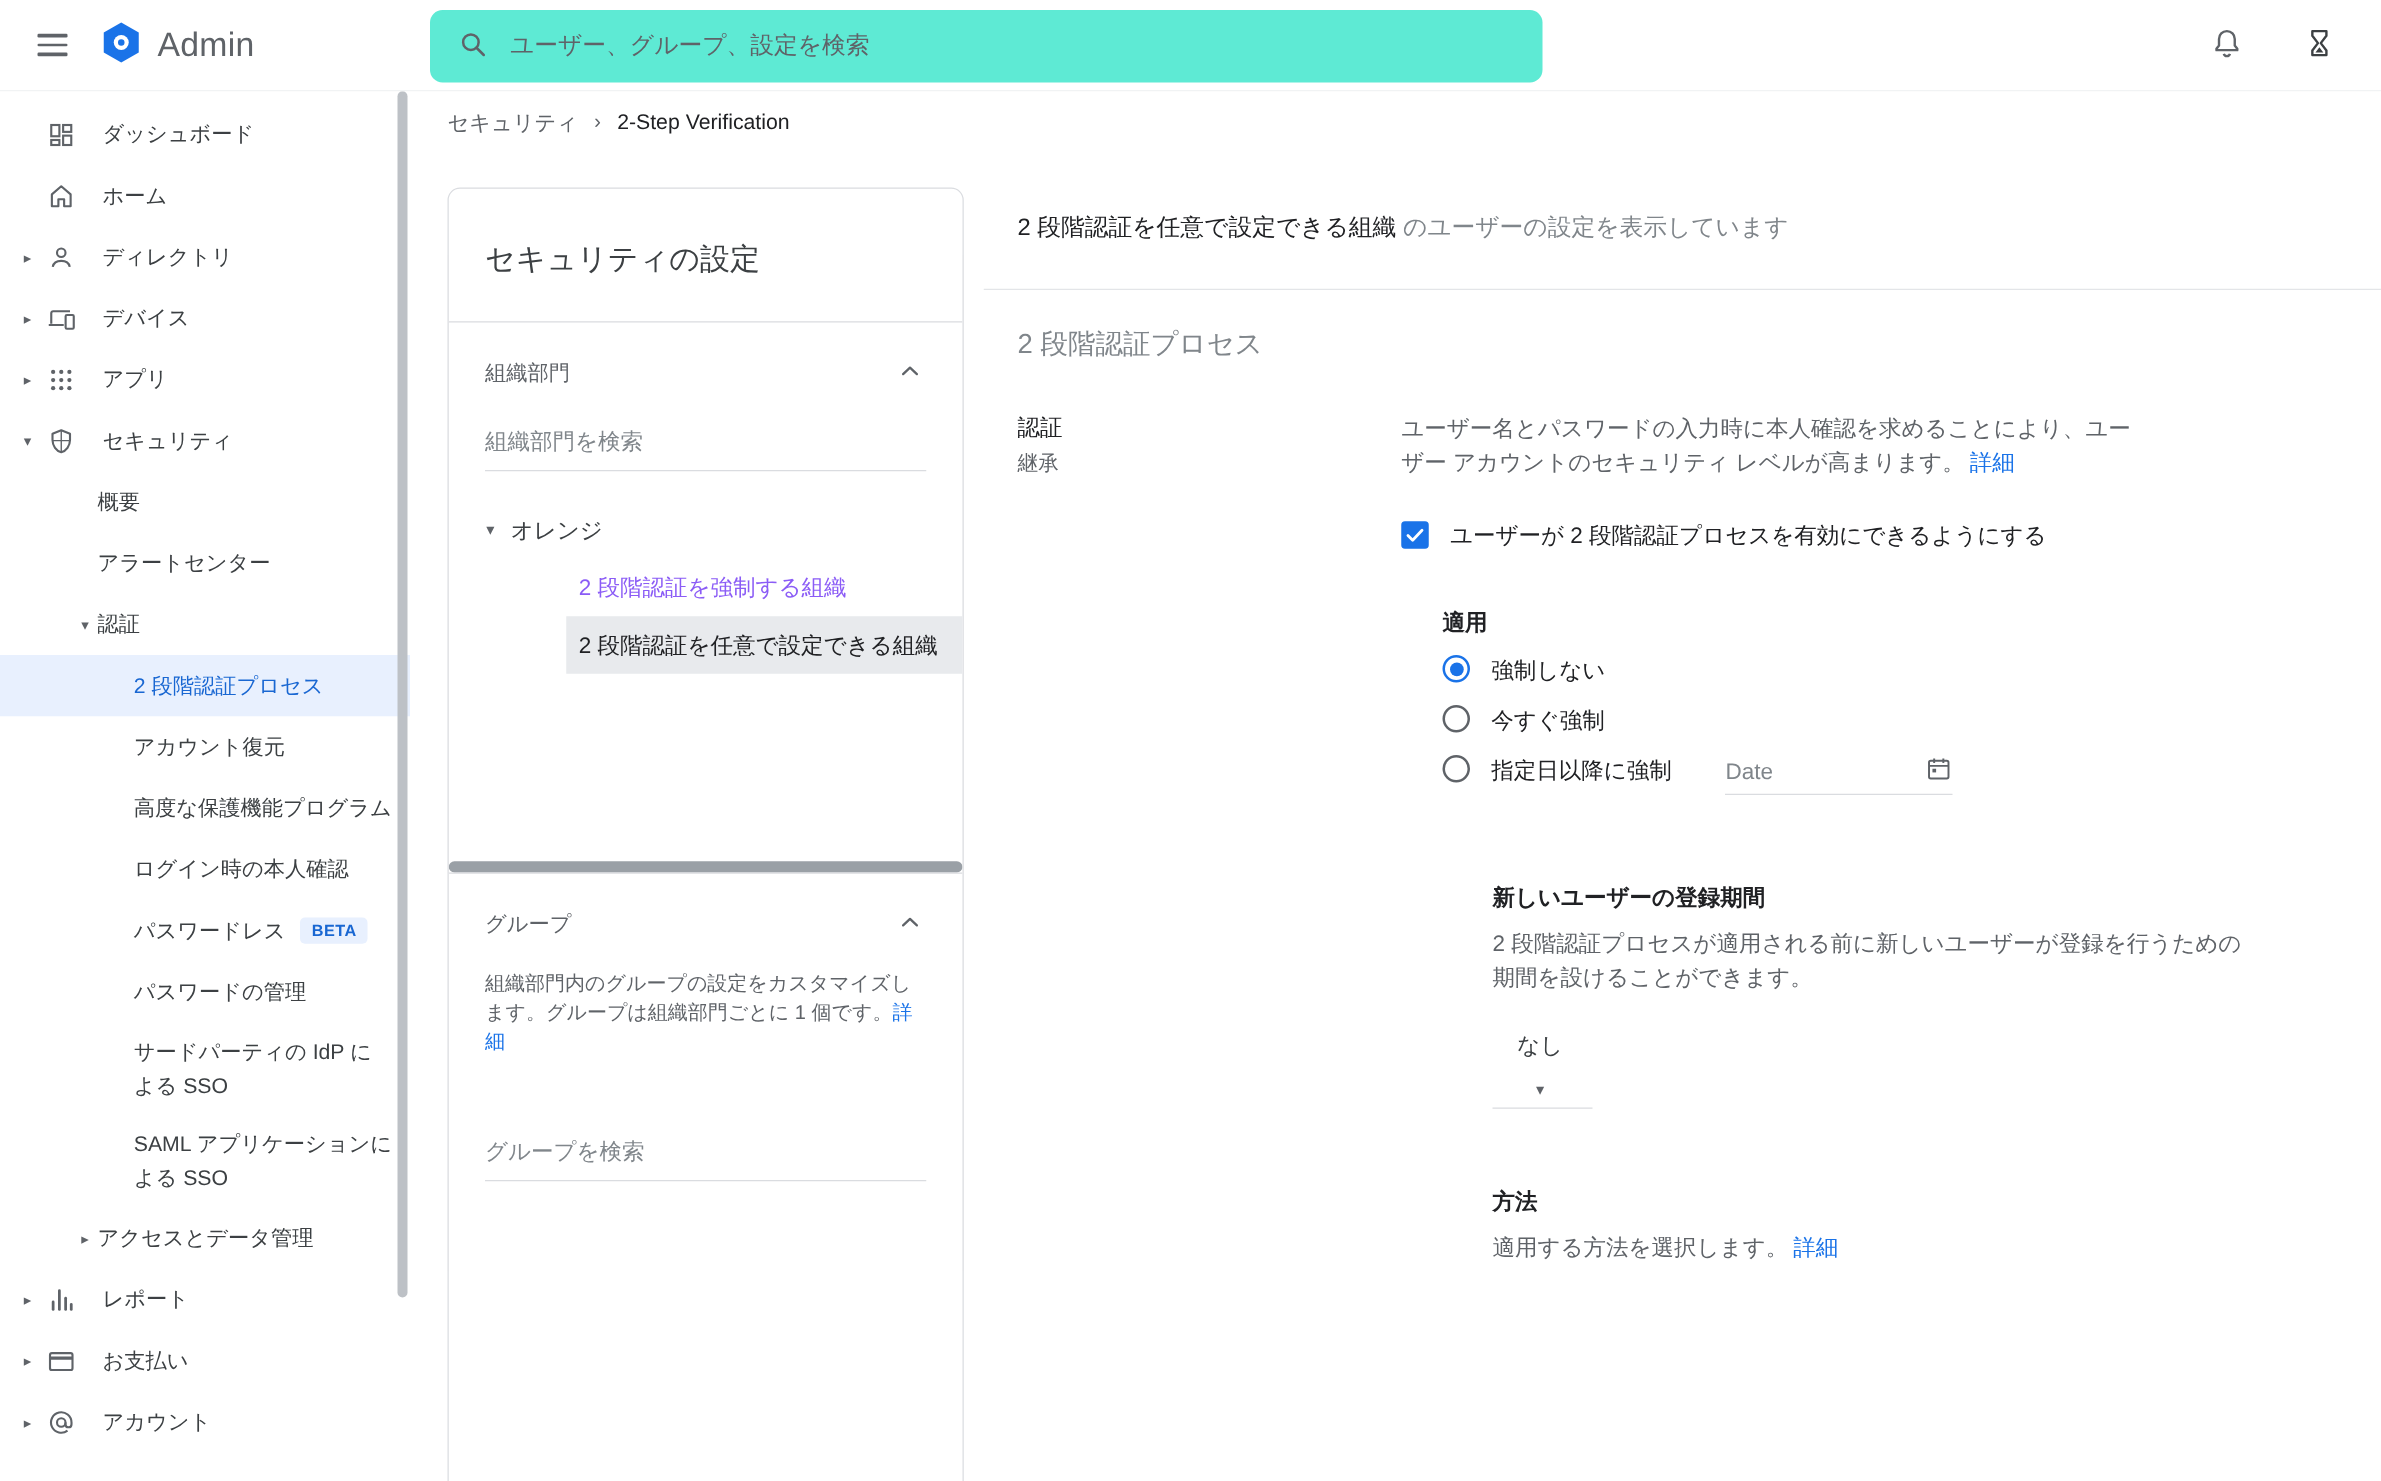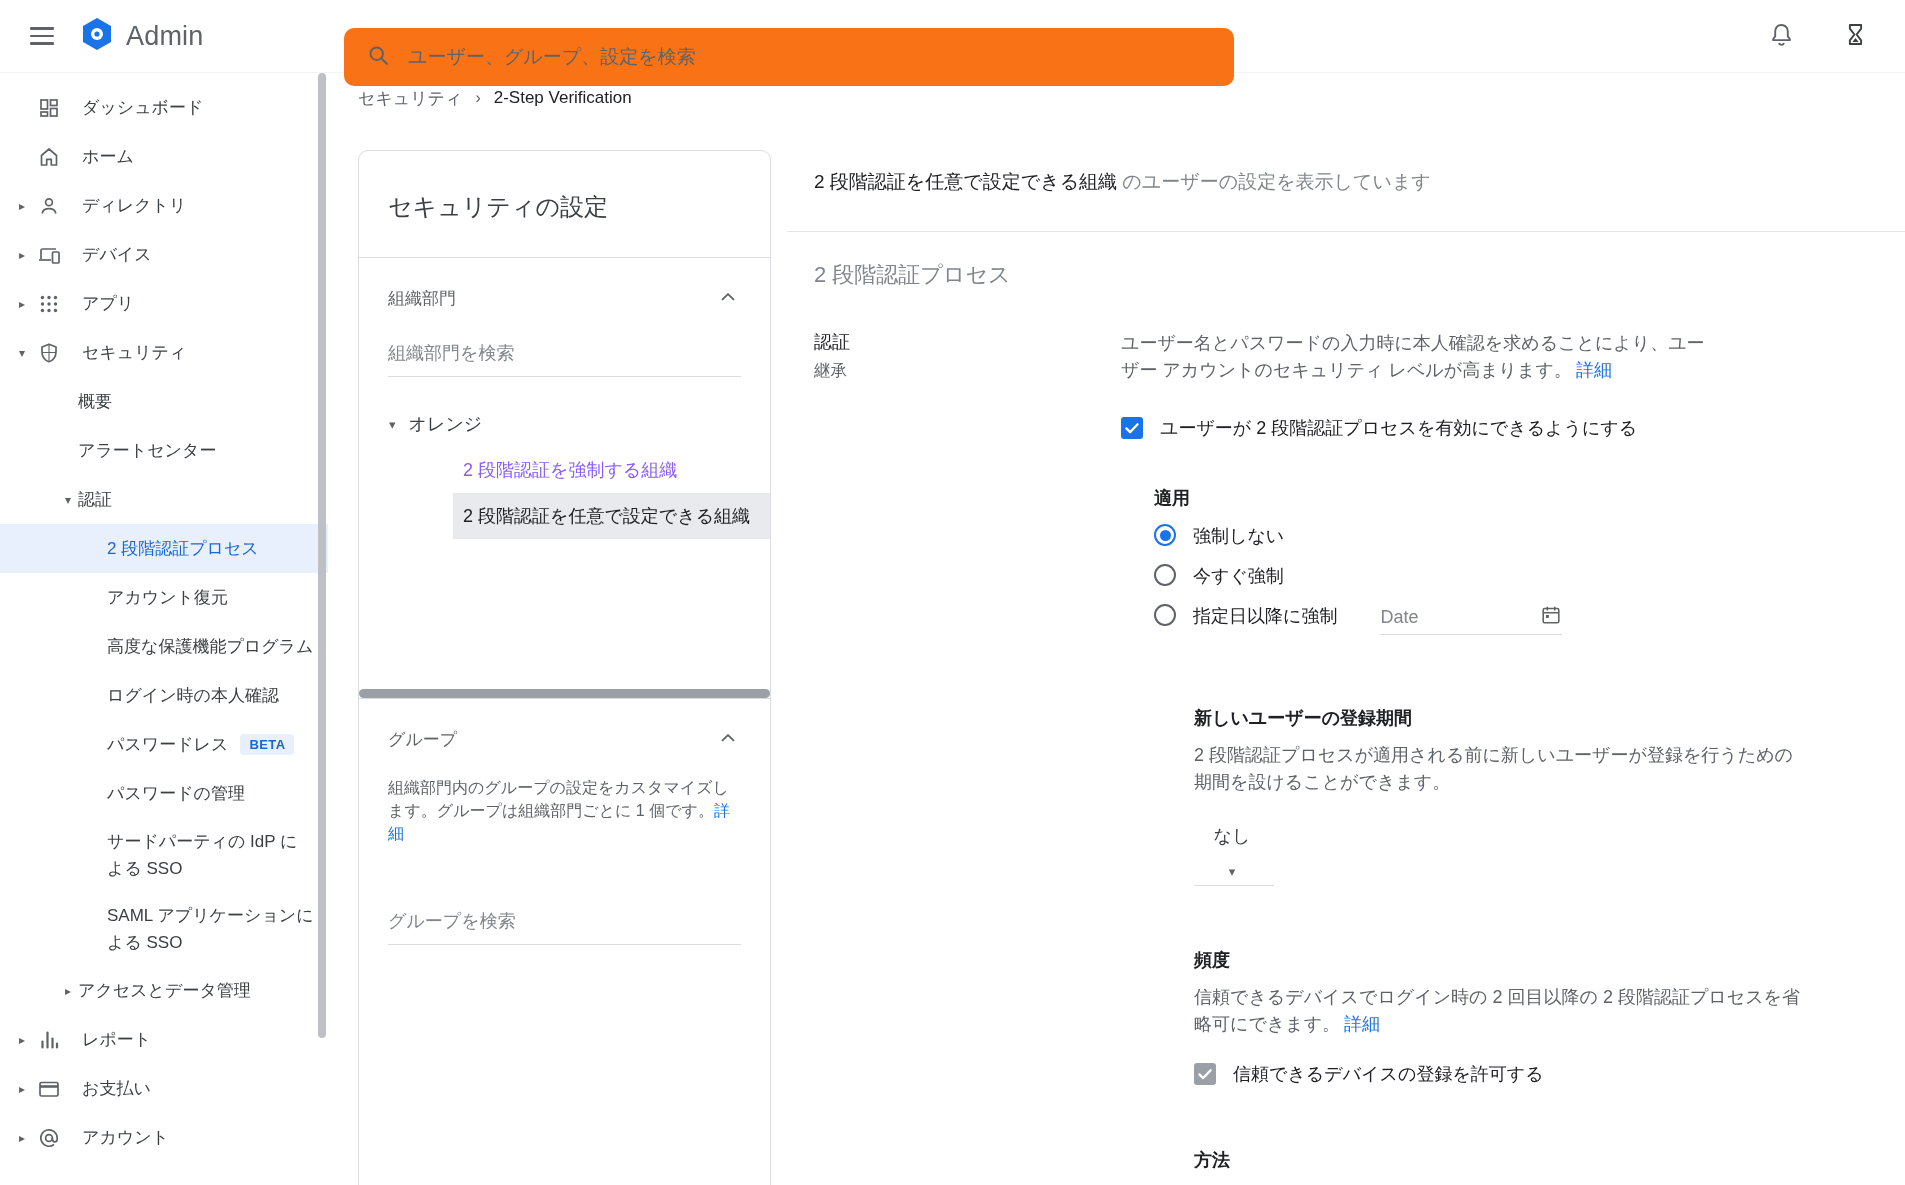--- a/index.html
+++ b/index.html
@@ -8,21 +8,21 @@
 
   
   .topbar { height:73px; display:flex; align-items:center; padding:0 28px 0 14px;
     position:relative; border-bottom:1px solid #f1f3f4; }
   .hamburger { width:56px; height:56px; border:none; background:none; cursor:pointer;
     display:flex; flex-direction:column; align-items:center; justify-content:center; gap:5px; }
   .hamburger span { display:block; width:24px; height:2.4px; background:#5f6368; border-radius:1px; }
   .logo { display:flex; align-items:center; gap:12px; margin-left:10px; }
   .logo-text { font-size:27px; color:#5f6368; letter-spacing:.2px; }
   .searchbar { position:absolute; left:344px; top:8px; width:890px; height:58px;
-    background:#f97316; border-radius:10px; display:flex; align-items:center; padding:0 22px; gap:18px;margin-top:20px; }
+    background:#5eead4; border-radius:10px; display:flex; align-items:center; padding:0 22px; gap:18px; }
   .searchbar input { flex:1; border:none; background:transparent; outline:none; font-size:19px; color:#202124;
     font-family:inherit; }
   .searchbar input::placeholder { color:#5f6368; }
   .topbar-right { margin-left:auto; display:flex; align-items:center; gap:30px; }
   .iconbtn { width:44px; height:44px; border:none; background:none; cursor:pointer;
     display:flex; align-items:center; justify-content:center; }
 
   
   .content-row { display:flex; height:1112px; position:relative; overflow:hidden; }
 
@@ -477,32 +477,20 @@
 
             <div class="sub-block">
               <h4 class="block-h">新しいユーザーの登録期間</h4>
               <p class="desc">2 段階認証プロセスが適用される前に新しいユーザーが登録を行うための期間を設けることができます。</p>
               <div class="select-ctrl">
                 <span>なし</span>
                 <span class="drop">▾</span>
               </div>
             </div>
 
-            <div class="sub-block">
-              <h4 class="block-h">頻度</h4>
-              <p class="desc"><span>信頼できるデバイスでログイン時の 2 回目以降の 2 段階認証プロセスを省略可にできます。</span><a class="link">詳細</a></p>
-              <label class="checkbox-row" style="margin-top:24px">
-                <span class="checkbox disabled">
-                  <svg viewBox="0 0 24 24" width="18" height="18">
-                      <path d="M4.5 12.5l5 5L19.5 7" fill="none" stroke="#fff" stroke-width="3" stroke-linecap="round" stroke-linejoin="round"></path>
-                    </svg>
-                </span>
-                <span class="cb-label">信頼できるデバイスの登録を許可する</span>
-              </label>
-            </div>
 
             <div class="sub-block">
               <h4 class="block-h">方法</h4>
               <p class="desc"><span>適用する方法を選択します。</span><a class="link">詳細</a></p>
 
             </div>
 
           </div>
         </div>
 

